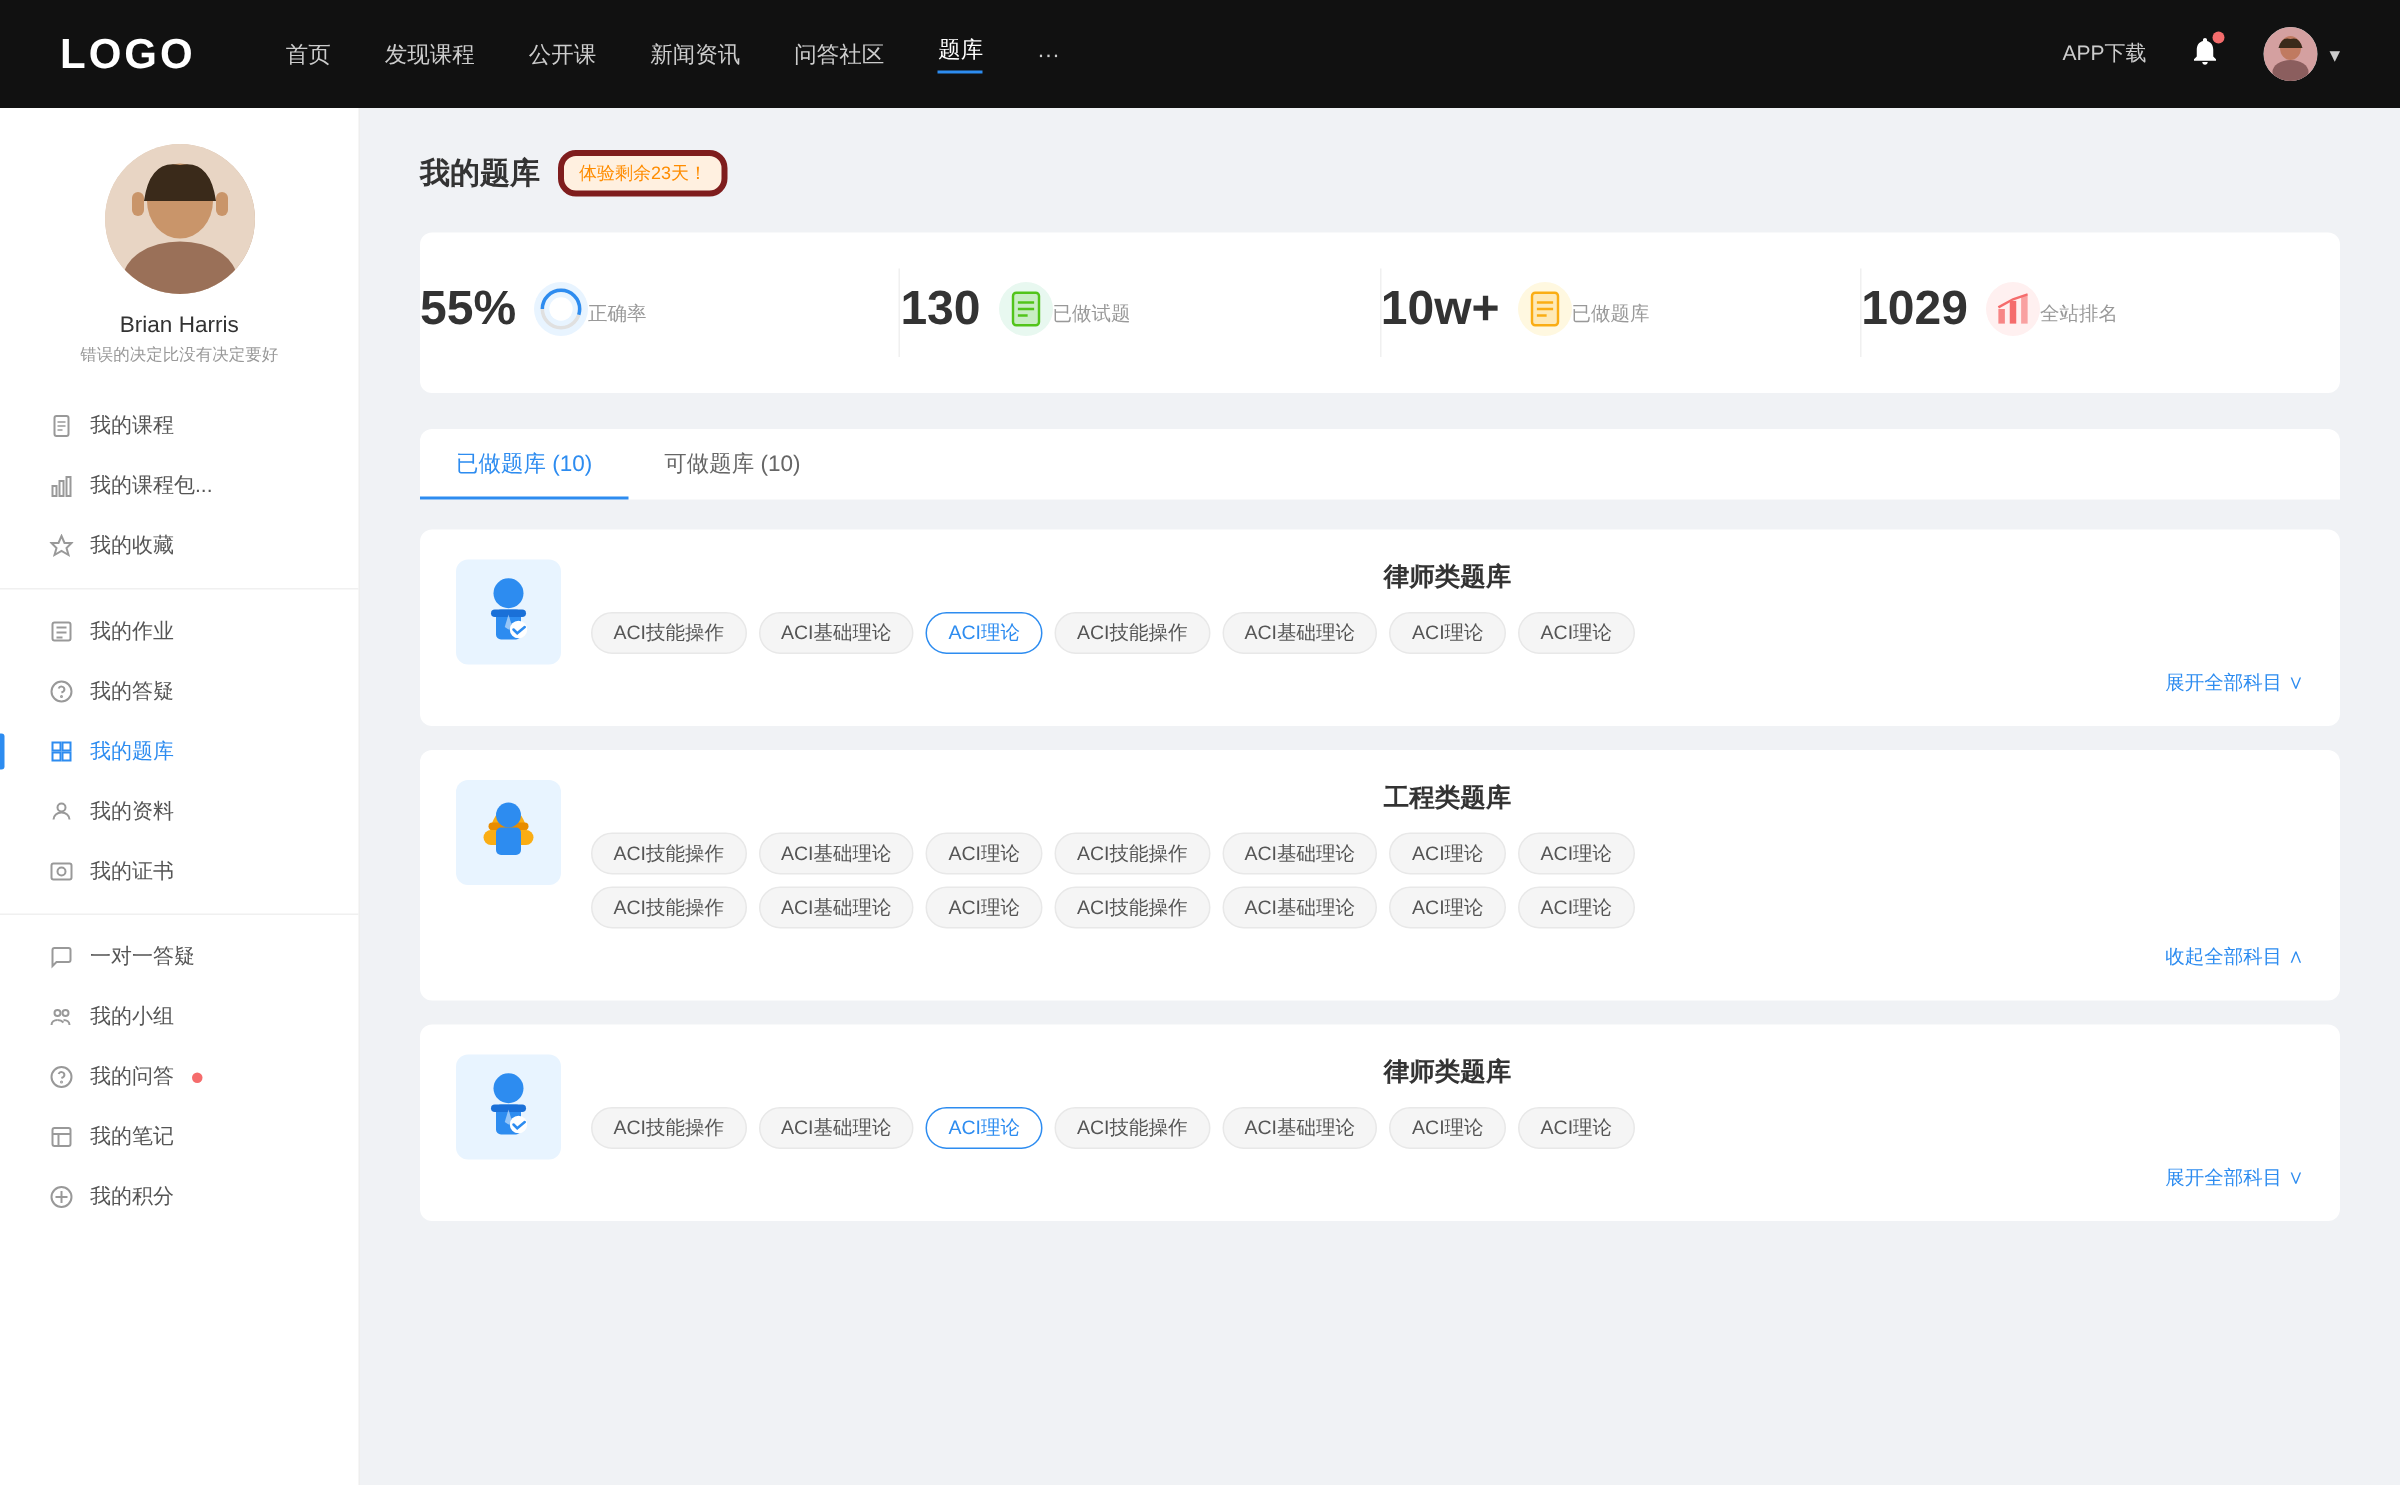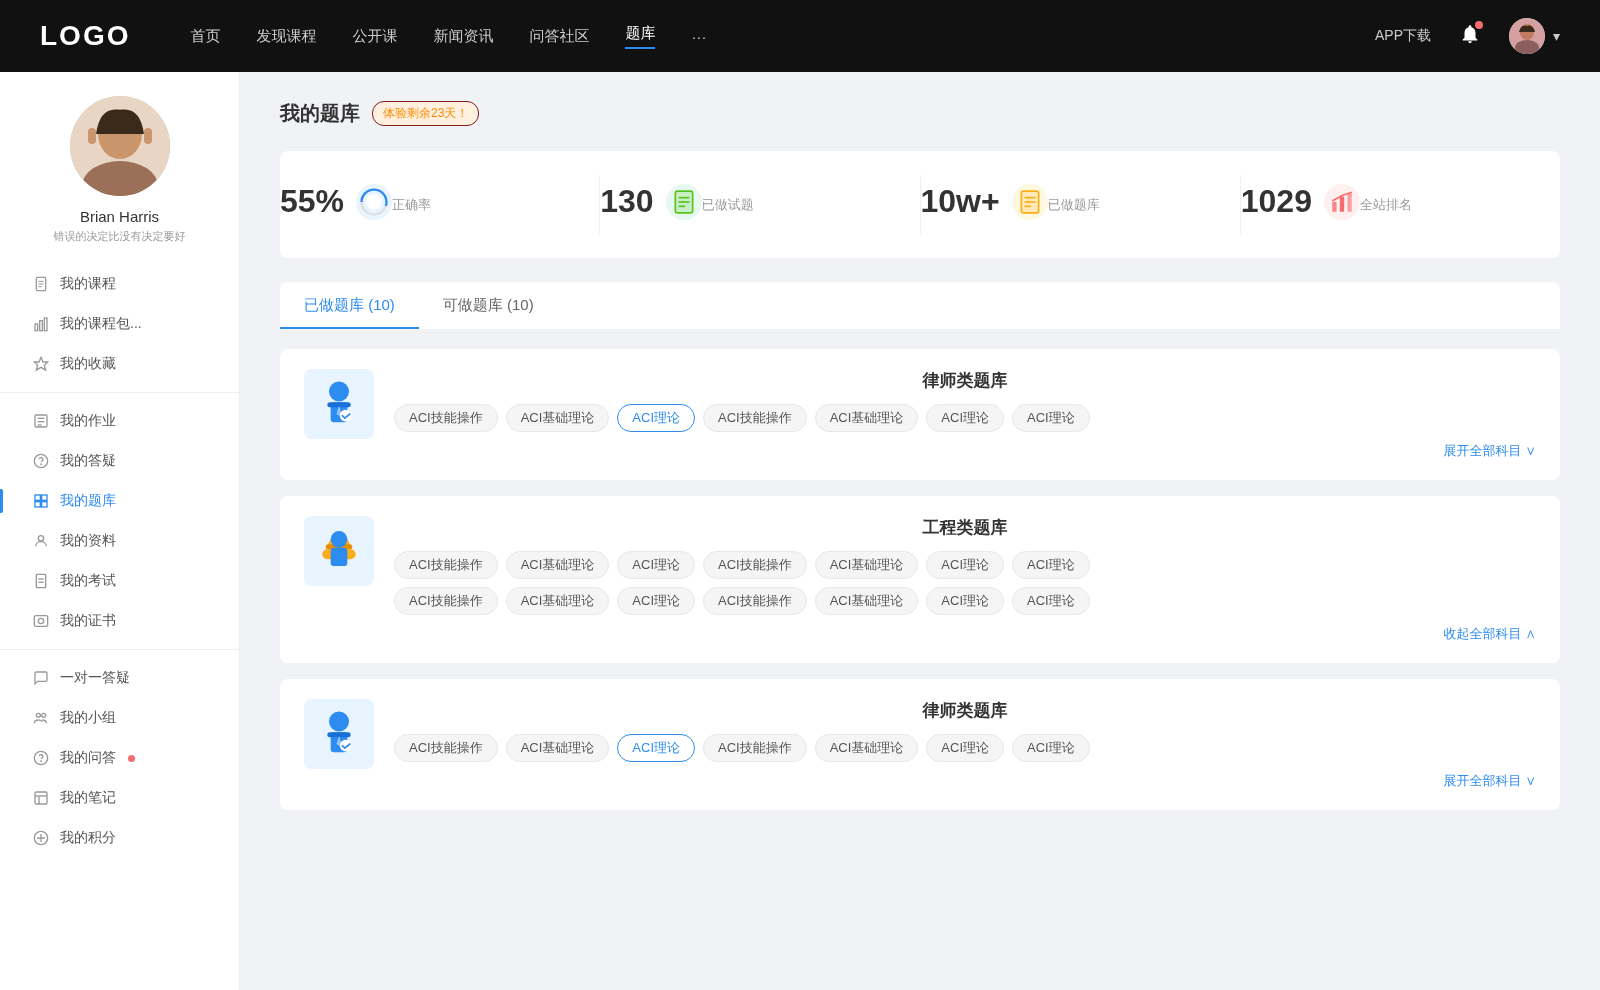--- a/index.html
+++ b/index.html
@@ -176,21 +176,21 @@
       font-size: 20px;
       font-weight: 600;
       color: #333;
     }
     .trial-badge {
       background: #fff0e0;
       color: #ff8c00;
       font-size: 12px;
       padding: 3px 10px;
       border-radius: 12px;
-      border: 1px solid #7f1d1d;
+      border: 4px solid #7f1d1d;
     }
 
     
     .stats-bar {
       background: white;
       border-radius: 8px;
       display: flex;
       padding: 24px 0;
       margin-bottom: 24px;
     }
@@ -440,30 +440,20 @@
       <li class="sidebar-menu-item">
         <span class="menu-icon">
           <svg width="16" height="16" viewBox="0 0 24 24" fill="none" stroke="#999" stroke-width="2">
               <circle cx="12" cy="8" r="4"></circle>
               <path d="M4 20c0-4 3.6-7 8-7s8 3 8 7"></path>
             </svg>
         </span>
         <span>我的资料</span>
       </li>
 
-      <li class="sidebar-menu-item">
-        <span class="menu-icon">
-          <svg width="16" height="16" viewBox="0 0 24 24" fill="none" stroke="#999" stroke-width="2">
-              <rect x="5" y="2" width="14" height="20" rx="1"></rect>
-              <line x1="8" y1="9" x2="16" y2="9"></line>
-              <line x1="8" y1="14" x2="16" y2="14"></line>
-            </svg>
-        </span>
-        <span>我的考试</span>
-      </li>
 
       <li class="sidebar-menu-item">
         <span class="menu-icon">
           <svg width="16" height="16" viewBox="0 0 24 24" fill="none" stroke="#999" stroke-width="2">
               <rect x="2" y="4" width="20" height="16" rx="2"></rect>
               <circle cx="12" cy="12" r="4"></circle>
             </svg>
         </span>
         <span>我的证书</span>
       </li>

